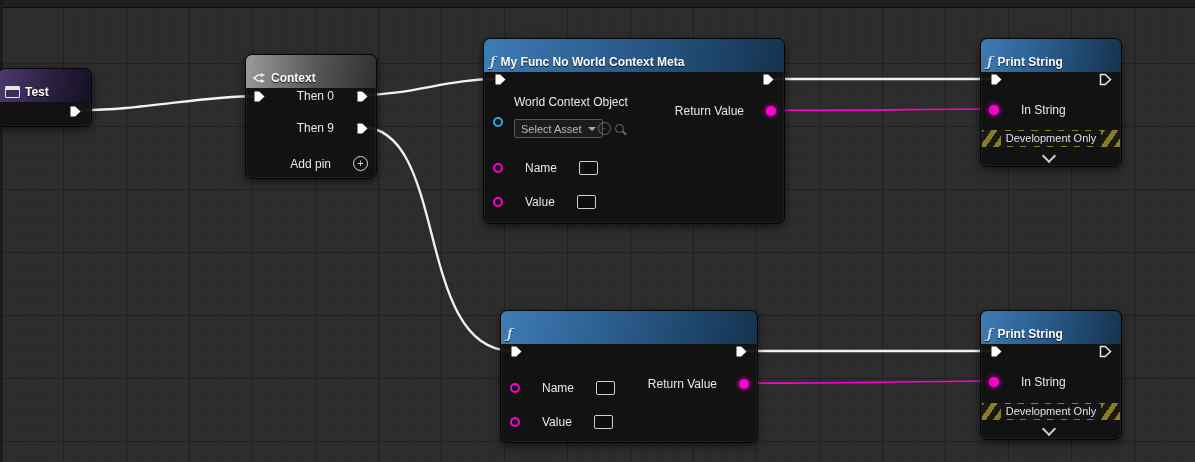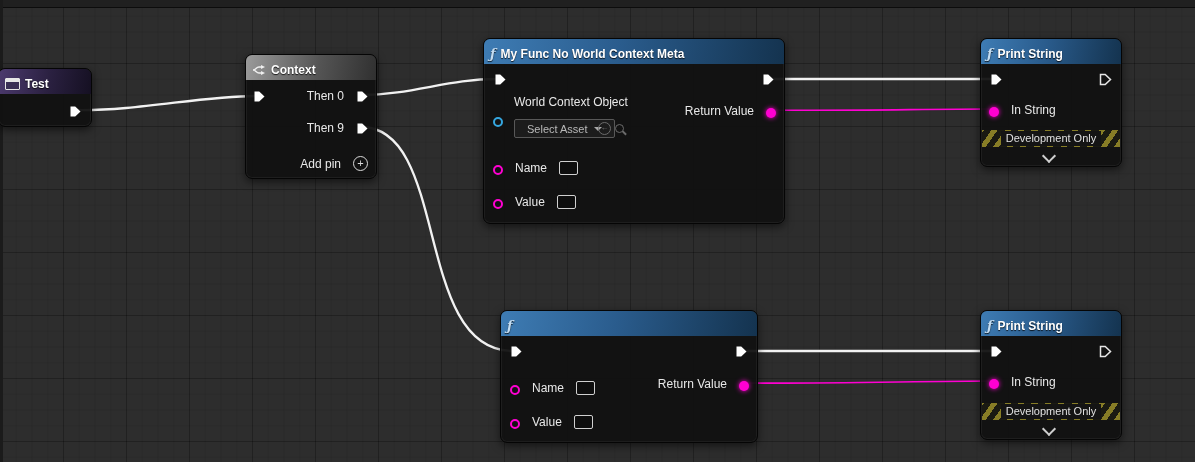--- a/index.html
+++ b/index.html
@@ -21,30 +21,30 @@
   .wire-exec{fill:none;stroke:#f2f2f2;stroke-width:2.3;stroke-linecap:round;}
   .wire-string{fill:none;stroke:#ff00d2;stroke-width:1.7;stroke-linecap:round;}
 
   .node{
     position:absolute;z-index:2;background:rgba(17,17,17,.95);
     border:1px solid #050505;border-radius:7px;
     box-shadow:0 3px 9px rgba(0,0,0,.55), inset 0 0 0 1px rgba(255,255,255,.05);
     font-size:12px;
   }
   .hdr{
-    height:21px;display:flex;align-items:center;gap:5px;padding:4px 8px 0 6px;
+    height:21px;display:flex;align-items:center;gap:5px;padding:12px 8px 0 6px;
     border-radius:6px 6px 0 0;font-weight:bold;color:#fff;
     text-shadow:0 1px 1px rgba(0,0,0,.8);white-space:nowrap;overflow:hidden;
   }
   .hdr-func{background:linear-gradient(100deg,#3e7cb4 0%,#2a5c8d 45%,#14334f 100%);}
   .hdr-seq{background:linear-gradient(100deg,#9b9b9b 0%,#555 55%,#303030 100%);}
   .hdr-test{background:linear-gradient(100deg,#4c3a6e 0%,#2a2040 55%,#151022 100%);}
 
   .abs{position:absolute;}
-  .row{display:flex;align-items:flex-end;gap:12px;}
+  .row{display:flex;align-items:center;gap:22px;}
 
   
   .exec-pin{width:13px;height:13px;display:block;cursor:crosshair;}
   .exec-pin.filled path{fill:#fff;}
   .exec-pin.hollow path{fill:none;stroke:#e6e6e6;stroke-width:1.5;}
 
   
   .pin{border-radius:50%;display:inline-block;cursor:crosshair;flex:0 0 auto;}
   .pin.filled{width:10px;height:10px;background:var(--c);box-shadow:0 0 5px var(--c);}
   .pin.hollow{width:6px;height:6px;border:2px solid var(--c);background:transparent;}
@@ -53,21 +53,21 @@
 
   .lbl{color:#e8e8e8;white-space:nowrap;}
   .out-row{justify-content:flex-end;}
 
   .txt{
     width:15px;height:12px;background:#0e0e0e;border:1px solid #d0d0d0;
     border-radius:2px;color:#fff;font-size:10px;padding:0 1px;
   }
 
   .select-box{
-    display:flex;align-items:center;gap:6px;height:17px;padding:0 12px;
+    display:flex;align-items:center;gap:6px;height:17px;padding:0 6px;
     background:#1c1c1c;border:1px solid #585858;border-radius:2px;
     color:#b9b9b9;font-size:11px;cursor:pointer;white-space:nowrap;
   }
   .dd-chev{width:0;height:0;border-left:4px solid transparent;border-right:4px solid transparent;border-top:4px solid #a9a9a9;}
 
   .asset-icons{display:flex;gap:4px;align-items:center;}
   .icon-use{width:11px;height:11px;border:1px solid #6b6b6b;border-radius:50%;color:#7a7a7a;font-size:8px;line-height:10px;text-align:center;}
   .icon-use::before{content:"\2190";}
   .icon-mag{position:relative;width:7px;height:7px;border:1.5px solid #6b6b6b;border-radius:50%;display:inline-block;}
   .icon-mag::after{content:"";position:absolute;width:5px;height:1.5px;background:#6b6b6b;transform:rotate(45deg);right:-4px;bottom:-1px;}

